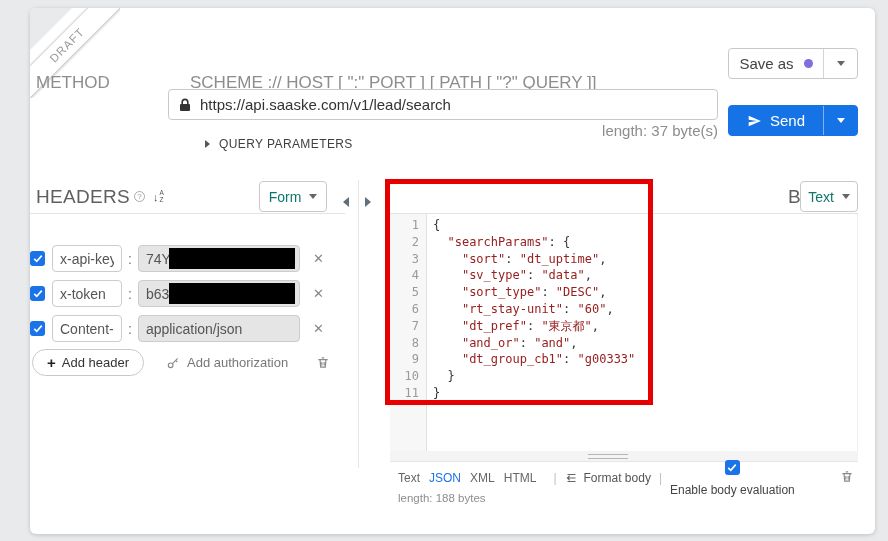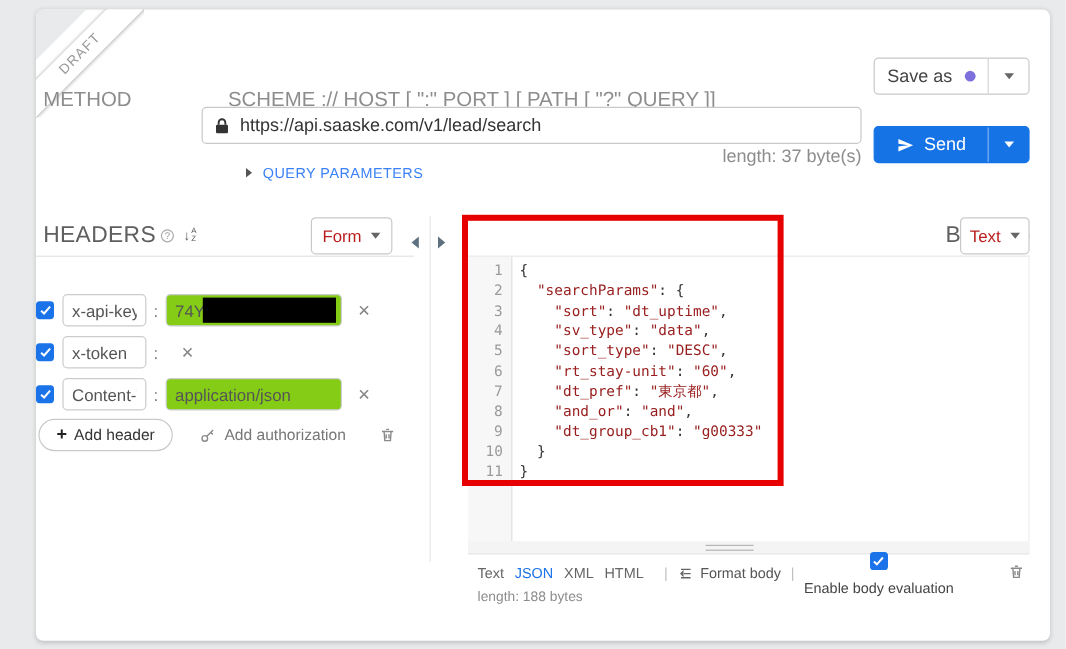--- a/index.html
+++ b/index.html
@@ -31,52 +31,52 @@
   .method-select .split-main { justify-content:flex-start; padding-left:12px; color:#555; }
   .method-select .split-caret { width:28px; }
 
   .field-label { position:absolute; font-size:17px; color:#8d8d8d; }
   .url-box { position:absolute; left:138px; top:81px; width:550px; height:31px; border:1px solid #c9c9c9;
              border-radius:4px; display:flex; align-items:center; padding:0 10px; gap:9px; background:#fff; }
   .url-box input { border:none; outline:none; flex:1; font-size:15px; color:#333; font-family:inherit; background:transparent; }
   .len-url { position:absolute; left:560px; top:114px; width:128px; text-align:right; font-size:15px; color:#8d8d8d; }
 
   .qp { position:absolute; left:146px; top:129px; display:flex; gap:9px; align-items:center;
-        font-size:12px; color:#3b82f6; letter-spacing:.4px; cursor:pointer;padding-left:29px; }
+        font-size:12px; color:#404040; letter-spacing:.4px; cursor:pointer;padding-left:29px; }
   .tri-right { width:0; height:0; border-top:4px solid transparent; border-bottom:4px solid transparent; border-left:5px solid #555; }
 
   
   .panel-left { position:absolute; left:0; top:172px; width:315px; }
   .panel-body { position:absolute; left:360px; top:172px; width:468px; }
   .panel-header { height:34px; border-bottom:1px solid #e3e3e3; display:flex; align-items:center; padding-left:6px; position:relative; }
   .panel-body .panel-header { padding-left:8px;justify-content:flex-end; }
   .panel-title { font-size:19px; color:#5f5f5f; letter-spacing:.3px; }
   .help { display:inline-block; width:11px; height:11px; border:1px solid #aaa; border-radius:50%; color:#999;
           font-size:8px; line-height:10px; text-align:center; margin-left:4px; vertical-align:6px; cursor:pointer; }
   .sort-ic { display:flex; align-items:center; margin-left:8px; color:#555; cursor:pointer; }
   .sort-arrow { font-size:11px; }
   .sort-az { display:flex; flex-direction:column; font-size:6.5px; line-height:6.5px; color:#555; margin-left:1px; }
   .dd-btn { border:1px solid #c9c9c9; border-radius:4px; background:#fff; display:flex; align-items:center;
-            justify-content:center; gap:8px; font-size:14px; color:#b91c1c; cursor:pointer; }
+            justify-content:center; gap:8px; font-size:14px; color:#0f766e; cursor:pointer; }
   .form-btn { position:absolute; right:18px; top:1px; width:68px; height:31px; }
   .text-btn { position:absolute; right:0; top:1px; width:58px; height:31px; }
 
   .splitter { position:absolute; left:328px; top:172px; width:1px; height:288px; background:#e7e7e7; }
   .sp-arrow { position:absolute; top:189px; width:0; height:0; cursor:pointer; }
   .sp-left  { left:313px; border-top:5px solid transparent; border-bottom:5px solid transparent; border-right:6px solid #5e7080; }
   .sp-right { left:335px; border-top:5px solid transparent; border-bottom:5px solid transparent; border-left:6px solid #5e7080; }
 
   
   .hrow { position:absolute; left:0; width:315px; height:27px; display:flex; align-items:center;margin-top:13px; }
   .cb { width:15px; height:15px; background:#1a73e8; border-radius:3px; margin-right:7px; flex:none;
         display:flex; align-items:center; justify-content:center; cursor:pointer; }
   .h-name { width:70px; height:27px; border:1px solid #ccc; border-radius:4px; padding:0 7px; font-size:14px;
             color:#555; font-family:inherit; overflow:hidden; white-space:nowrap; }
   .h-colon { margin:0 6px; color:#777; font-size:14px; }
-  .h-val { position:relative; width:147px; height:27px; border:1px solid #ccc; border-radius:4px; background:#84cc16; }
+  .h-val { position:relative; width:162px; height:27px; border:1px solid #ccc; border-radius:4px; background:#e5e5e5; }
   .h-val input { border:none; outline:none; width:100%; height:100%; padding:0 7px; font-size:14px; color:#555;
                  font-family:inherit; background:transparent; }
   .redact { position:absolute; left:30px; top:2px; right:4px; bottom:2px; background:#000; }
   .h-x { margin-left:13px; color:#888; font-size:13px; cursor:pointer; }
 
   .add-row { position:absolute; top:341px; left:2px; display:flex; align-items:center; }
   .add-header-btn { height:27px; border:1px solid #c9c9c9; border-radius:14px; padding:0 14px; display:flex;
                     align-items:center; gap:6px; font-size:13px; color:#333; background:#fff; cursor:pointer; }
   .plus { font-size:15px; font-weight:bold; color:#222; }
   .add-auth { display:flex; align-items:center; gap:7px; margin-left:22px; font-size:13px; color:#777; cursor:pointer; }
@@ -197,20 +197,24 @@
     </div>
 
     <div class="hrow" style="top:259px;">
       <span class="cb">
         <svg width="10" height="9" viewBox="0 0 12 10">
             <path d="M1.5 5.5 L4.5 8.3 L10.5 1.5" fill="none" stroke="#fff" stroke-width="2"></path>
           </svg>
       </span>
       <input class="h-name" value="x-token" style="">
       <span class="h-colon">:</span>
+      <span class="h-val">
+        <input value="b63" style="">
+        <span class="redact"></span>
+      </span>
       <span class="h-x">✕</span>
     </div>
 
     <div class="hrow" style="top:294px;">
       <span class="cb">
         <svg width="10" height="9" viewBox="0 0 12 10">
             <path d="M1.5 5.5 L4.5 8.3 L10.5 1.5" fill="none" stroke="#fff" stroke-width="2"></path>
           </svg>
       </span>
       <input class="h-name" value="Content-T" style="">

